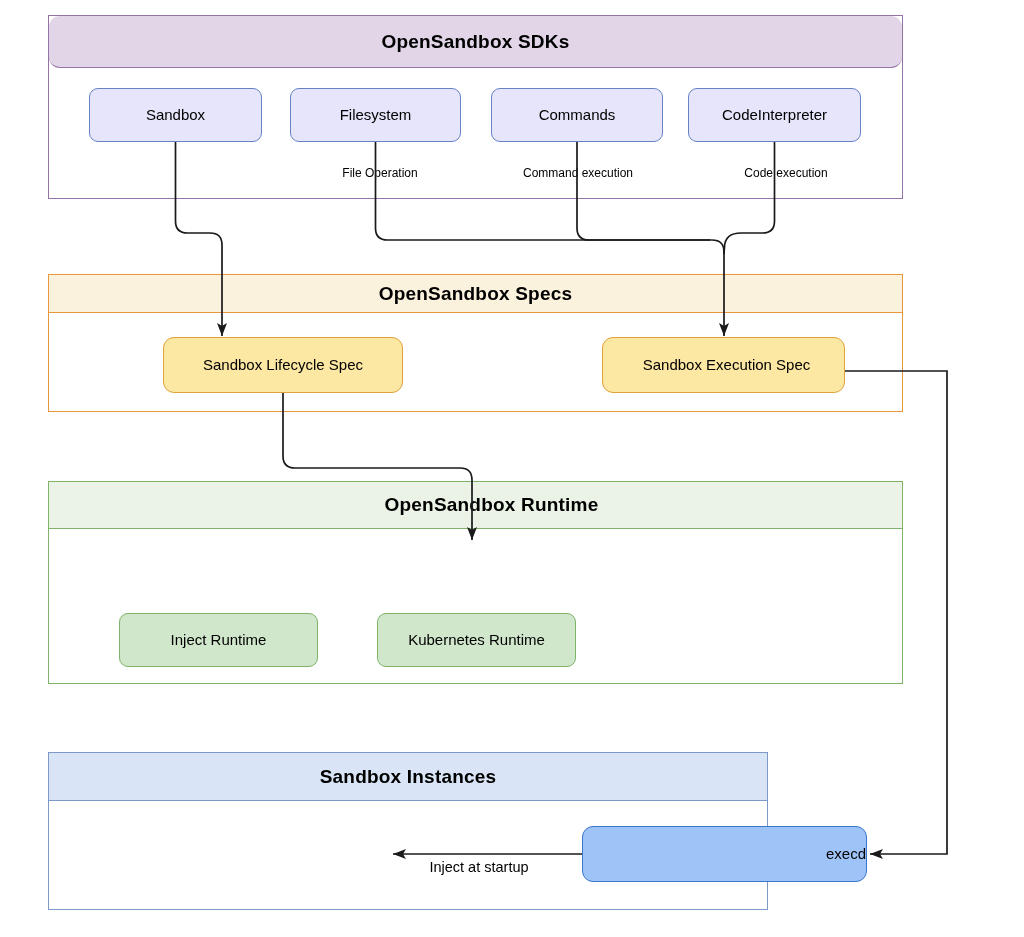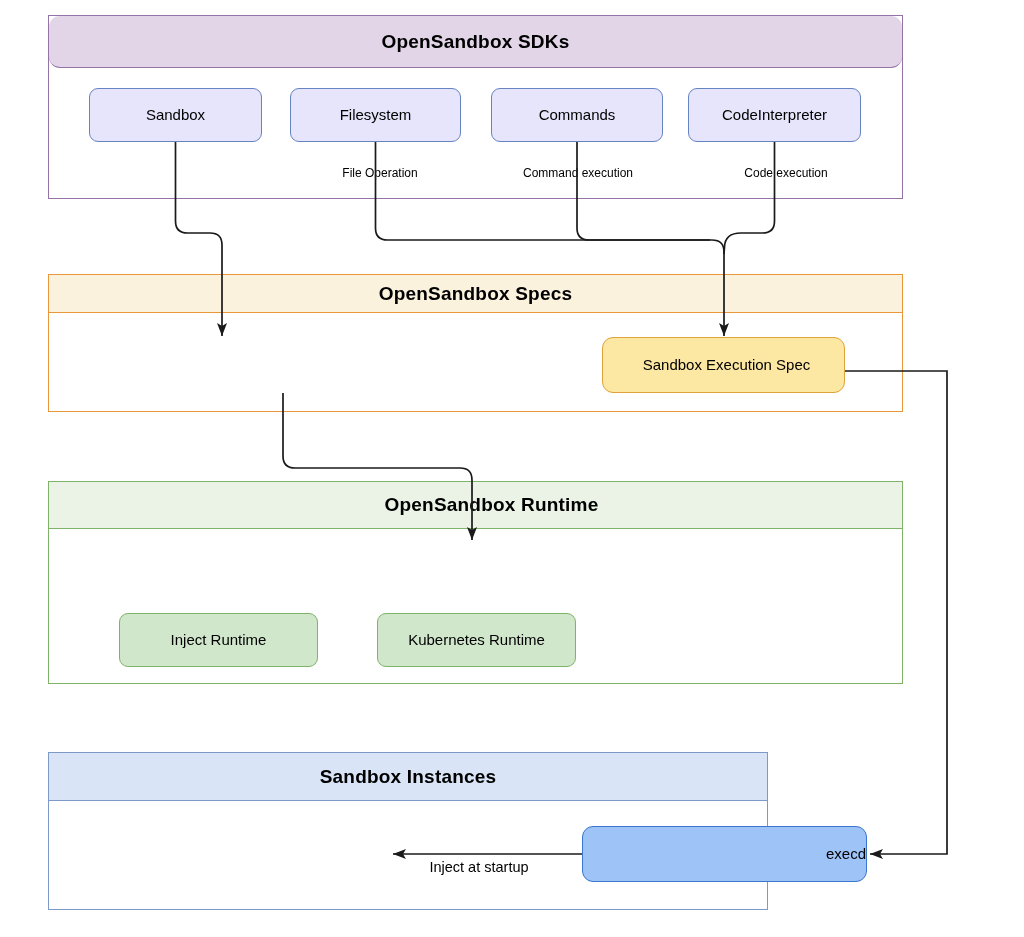--- a/index.html
+++ b/index.html
@@ -122,20 +122,23 @@
   <div class="node sdk-node n-codeinterp">
     <span>CodeInterpreter</span>
   </div>
   <div class="annotation a-file">File Operation</div>
   <div class="annotation a-command">Command execution</div>
   <div class="annotation a-code">Code execution</div>
 
   <div class="frame frame-specs">
     <div class="band">OpenSandbox Specs</div>
   </div>
+  <div class="node spec-node n-lifecycle-spec">
+    <span>Sandbox Lifecycle Spec</span>
+  </div>
   <div class="node spec-node n-execution-spec">
     <span>Sandbox Execution Spec</span>
   </div>
 
   <div class="frame frame-runtime">
     <div class="band">OpenSandbox Runtime</div>
   </div>
   <div class="node rt-node n-docker">
     <span>Inject Runtime</span>
   </div>

